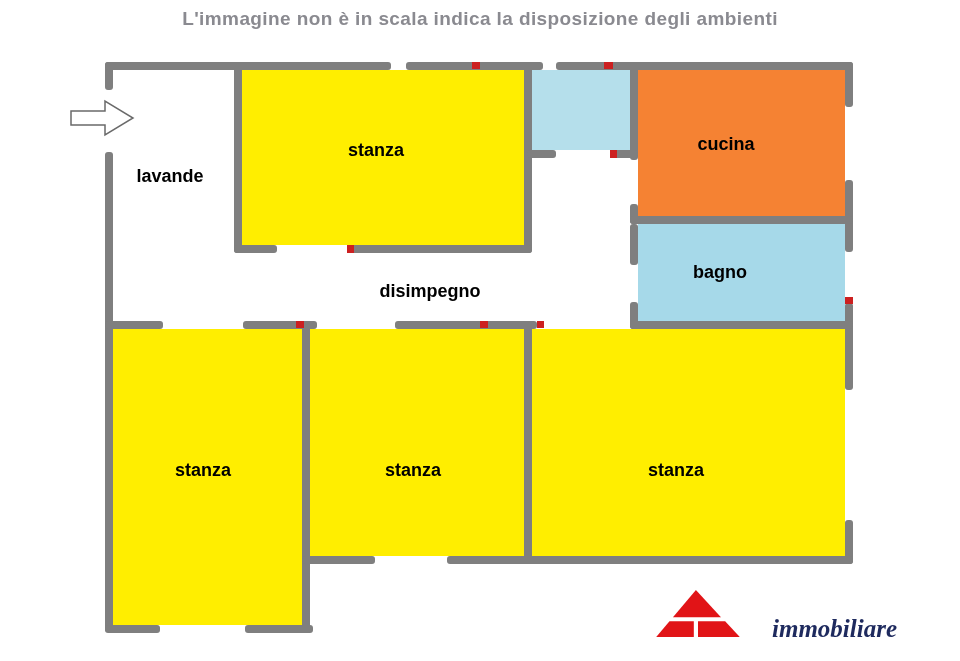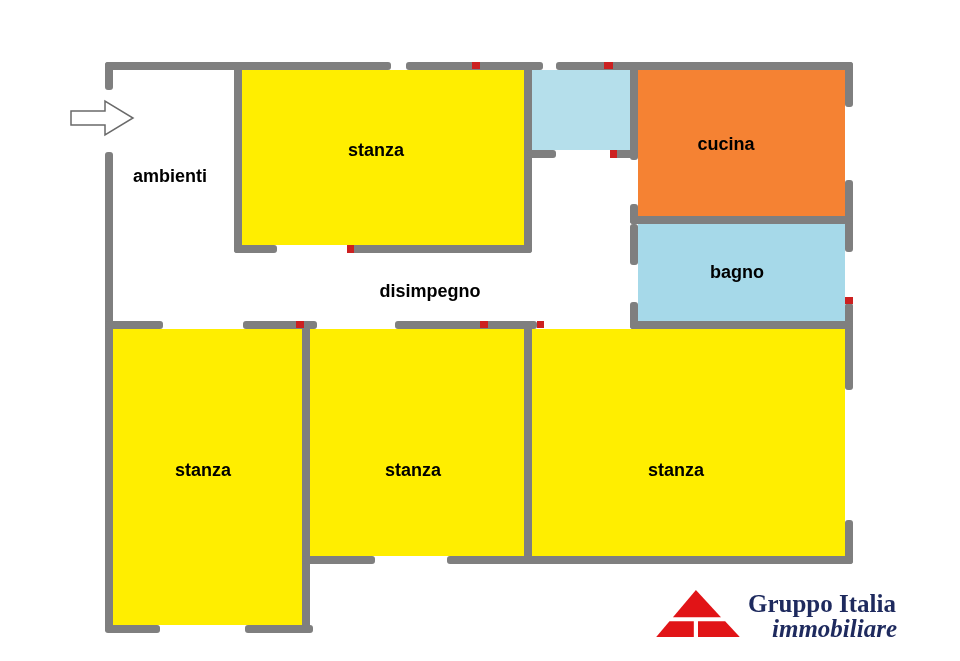--- a/index.html
+++ b/index.html
@@ -19,20 +19,21 @@
   .logo-name{position:absolute;left:748px;top:590px;font-family:"Liberation Serif",serif;
              font-weight:bold;font-size:25px;color:#1e2a5e;white-space:nowrap;}
   .logo-tag{position:absolute;left:772px;top:615px;font-family:"Liberation Serif",serif;
             font-weight:bold;font-style:italic;font-size:25px;color:#1e2a5e;white-space:nowrap;}
 </style>
 </head>
 <body>
 
 <div class="canvas">
 
+  <div class="title" style="color: rgb(138, 138, 144);">L'immagine non è in scala indica la disposizione degli ambienti</div>
 
   <div class="room" style="left: 242px; top: 70px; width: 282px; height: 175px; background-color: rgb(255, 238, 0);"></div>
   <div class="room" style="left: 532px; top: 70px; width: 98px; height: 80px; background-color: rgb(181, 223, 235);"></div>
   <div class="room" style="left: 638px; top: 70px; width: 207px; height: 146px; background-color: rgb(245, 130, 51);"></div>
   <div class="room" style="left: 638px; top: 224px; width: 207px; height: 97px; background-color: rgb(166, 217, 233);"></div>
   <div class="room" style="left: 113px; top: 329px; width: 189px; height: 296px; background-color: rgb(255, 238, 0);"></div>
   <div class="room" style="left: 310px; top: 329px; width: 214px; height: 227px; background-color: rgb(255, 238, 0);"></div>
   <div class="room" style="left: 532px; top: 329px; width: 313px; height: 227px; background-color: rgb(255, 238, 0);"></div>
 
   <div class="w" style="left:105px;top:62px;width:8px;height:28px"></div>
@@ -69,34 +70,33 @@
 
   <div class="tick" style="left: 472px; top: 62px; width: 8px; height: 7px; background-color: rgb(204, 32, 32);"></div>
   <div class="tick" style="left: 604px; top: 62px; width: 9px; height: 7px; background-color: rgb(204, 32, 32);"></div>
   <div class="tick" style="left: 347px; top: 245px; width: 7px; height: 8px; background-color: rgb(204, 32, 32);"></div>
   <div class="tick" style="left: 610px; top: 150px; width: 7px; height: 8px; background-color: rgb(204, 32, 32);"></div>
   <div class="tick" style="left: 296px; top: 321px; width: 8px; height: 7px; background-color: rgb(204, 32, 32);"></div>
   <div class="tick" style="left: 480px; top: 321px; width: 8px; height: 7px; background-color: rgb(204, 32, 32);"></div>
   <div class="tick" style="left: 537px; top: 321px; width: 7px; height: 7px; background-color: rgb(204, 32, 32);"></div>
   <div class="tick" style="left: 845px; top: 297px; width: 8px; height: 7px; background-color: rgb(204, 32, 32);"></div>
 
-  <div class="rlabel" style="left:170px;top:176px">ambienti</div>
+  <div class="rlabel" style="left:170px;top:176px">lavande</div>
   <div class="rlabel" style="left:376px;top:150px">stanza</div>
   <div class="rlabel" style="left:726px;top:144px">cucina</div>
-  <div class="rlabel" style="left:737px;top:272px">bagno</div>
+  <div class="rlabel" style="left:720px;top:272px">bagno</div>
   <div class="rlabel" style="left:430px;top:291px">disimpegno</div>
   <div class="rlabel" style="left:203px;top:470px">stanza</div>
   <div class="rlabel" style="left:413px;top:470px">stanza</div>
   <div class="rlabel" style="left:676px;top:470px">stanza</div>
 
   <svg class="arrow" width="66" height="40" viewBox="0 0 66 40">
     <polygon points="1,13 35,13 35,3 63,20 35,37 35,27 1,27" fill="#ffffff" stroke="#6a6a6a" stroke-width="1.5"></polygon>
   </svg>
 
   <svg class="logo" style="left:656px;top:590px" width="84" height="47" viewBox="0 0 80 45">
     <polygon points="38,0 16,26 62,26" fill="#e11417"></polygon>
     <polygon points="12.7,30 36,30 36,45 0,45" fill="#e11417"></polygon>
     <polygon points="40,30 66,30 80,45 40,45" fill="#e11417"></polygon>
   </svg>
-  <div class="logo-name" style="color: rgb(30, 42, 94);">Gruppo Italia</div>
   <div class="logo-tag" style="color: rgb(30, 42, 94);">immobiliare</div>
 
 </div>
 
 </body></html>

